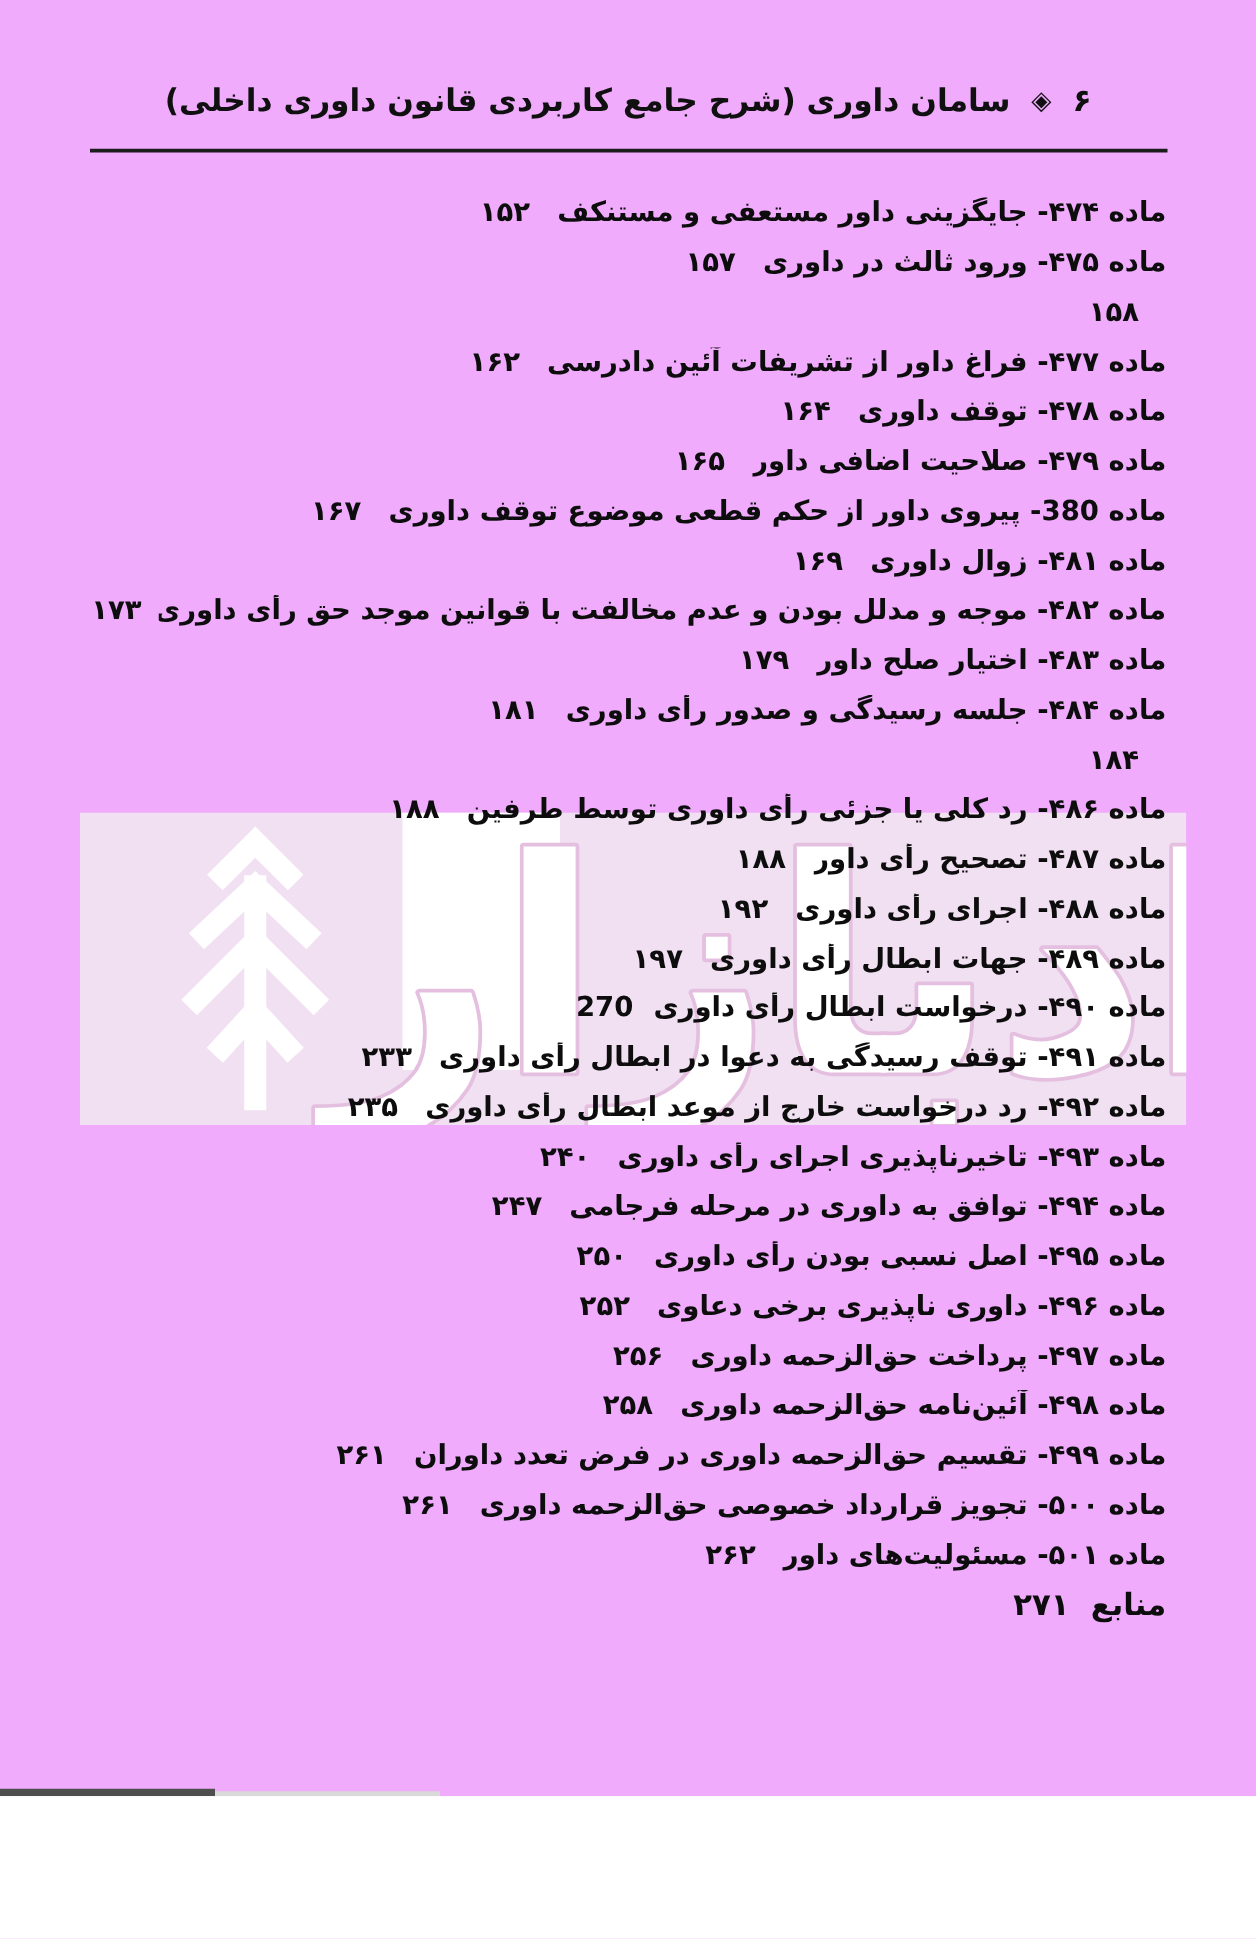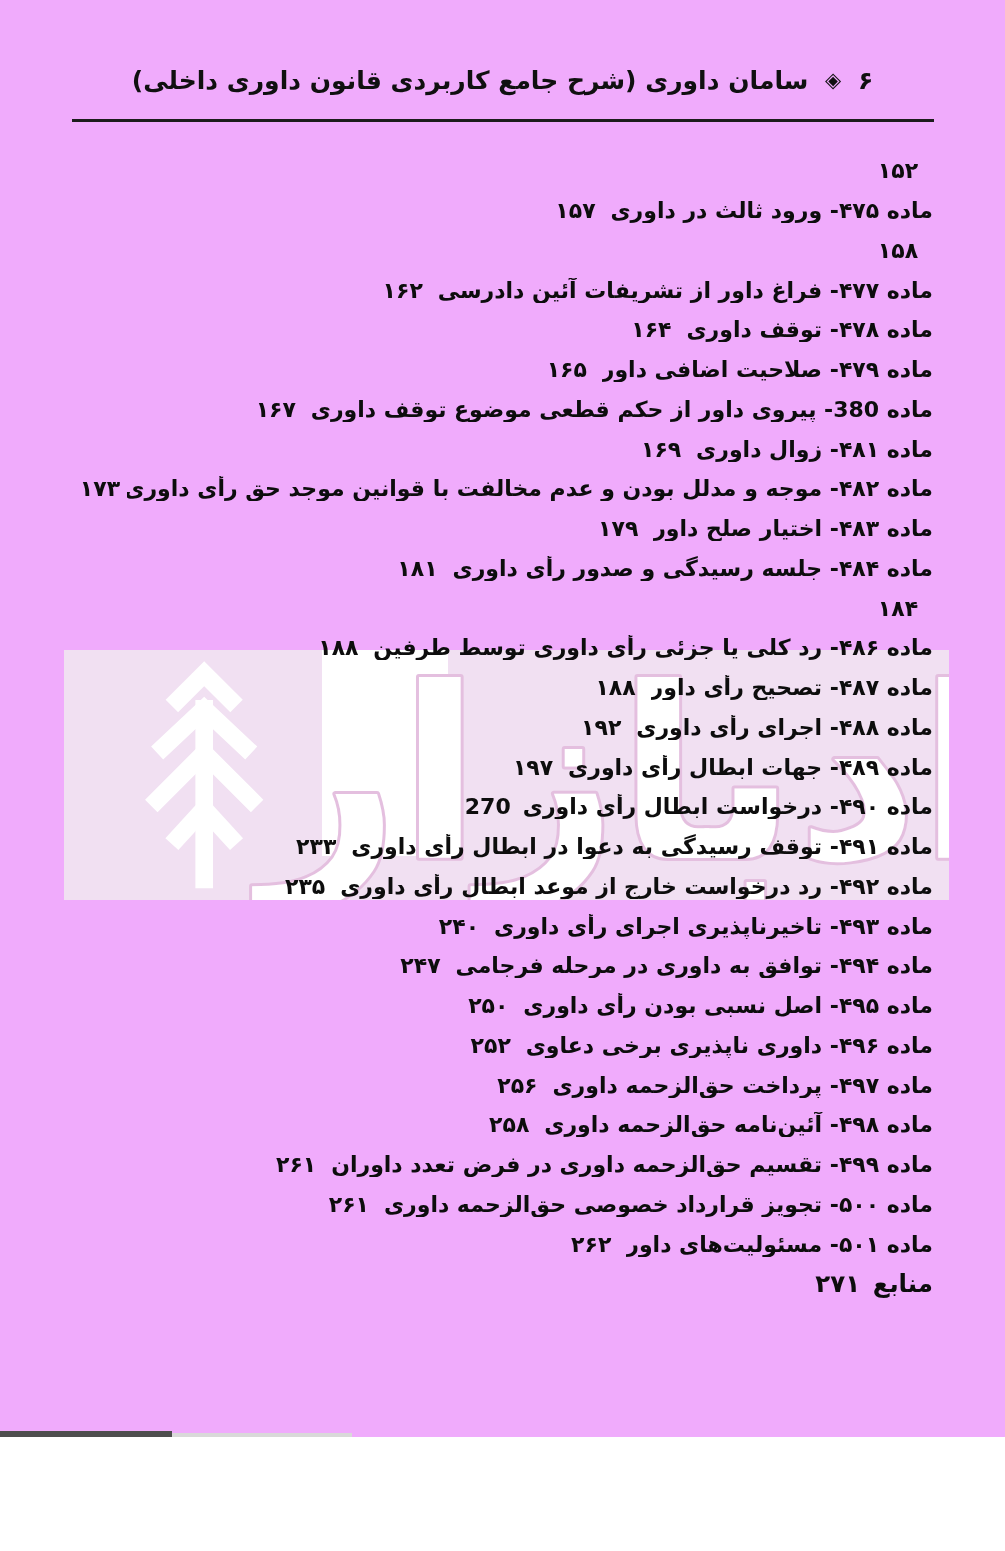--- a/index.html
+++ b/index.html
@@ -41,21 +41,21 @@
   }
   .toc-title { flex:0 1 auto; overflow:hidden; }
   .toc-dots {
     flex:1 1 aupx; height:100%; margin:0 4px; min-width:0;
     background-image:radial-gradient(circle, #1b1b1b 1.9px, transparent 2.2px);
     background-size:8.6px 8px;
     background-repeat:repeat-x;
     background-position:0 24px;
   }
   .toc-row.no-leader .toc-dots { background:none; margin:0; }
-  .toc-page { flex:0 0 auto; min-width:54px; text-align:center; }
+  .toc-page { flex:0 0 auto; min-width:54px; text-align:left; }
   .toc-row.emphasis { font-size:24.5px; }
   
   .scan-artifact-dark {
     position:absolute; left:0; bottom:0; width:172px; height:6px; background:#4e4e4e;
   }
   .scan-artifact-light {
     position:absolute; left:172px; bottom:0; width:180px; height:4px; background:#d9d9d9;
   }
 </style>
 </head>
@@ -82,20 +82,21 @@
         <path d="M24,102 L60,66 L96,102"></path>
         <path d="M38,128 L60,104 L82,128"></path>
       </g>
 
       <text x="628" y="208" text-anchor="middle" direction="rtl" font-size="238" font-weight="bold" fill="#ffffff" stroke="#e4bfdf" stroke-width="6" paint-order="stroke" stroke-linejoin="round" style="font-family:'DejaVu Sans',sans-serif;">دادبازار</text>
     </svg>
   </div>
 
   <div class="toc">
       <div class="toc-row">
+      <span class="toc-title">ماده ۴۷۴- جایگزینی داور مستعفی و مستنکف</span>
       <span class="toc-dots"></span>
       <span class="toc-page">۱۵۲</span>
     </div>
       <div class="toc-row">
       <span class="toc-title">ماده ۴۷۵- ورود ثالث در داوری</span>
       <span class="toc-dots"></span>
       <span class="toc-page">۱۵۷</span>
     </div>
       <div class="toc-row">
       <span class="toc-dots"></span>

